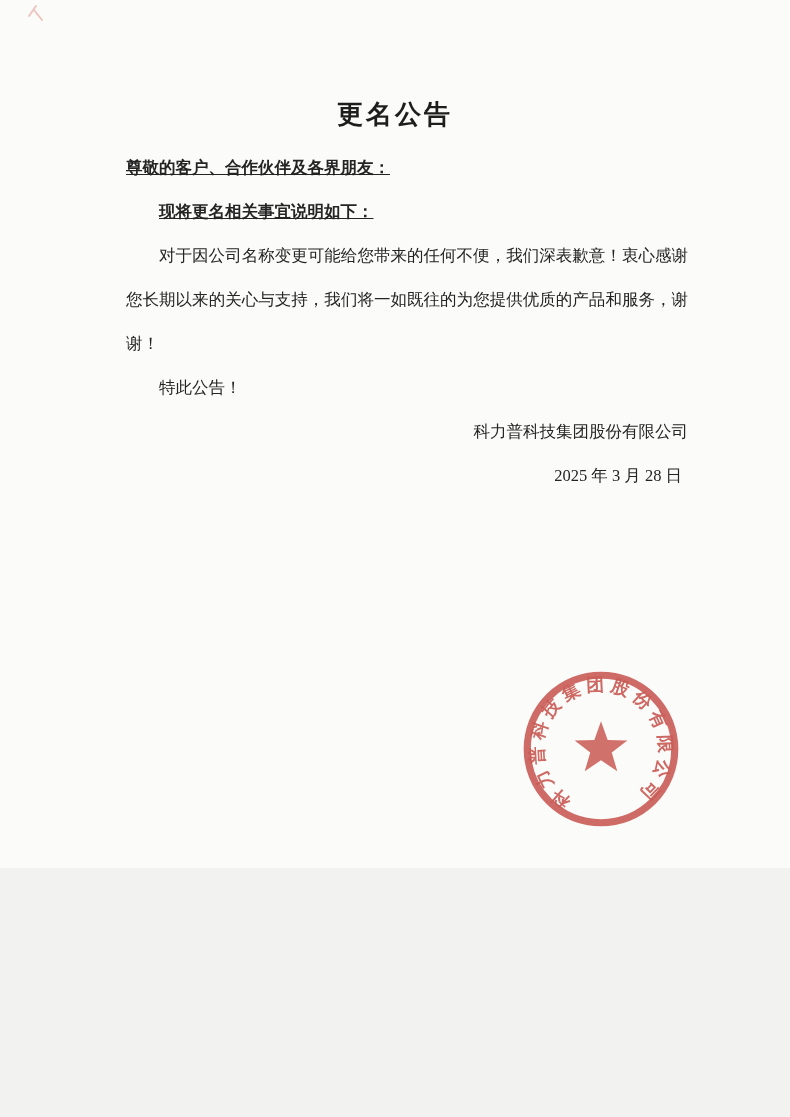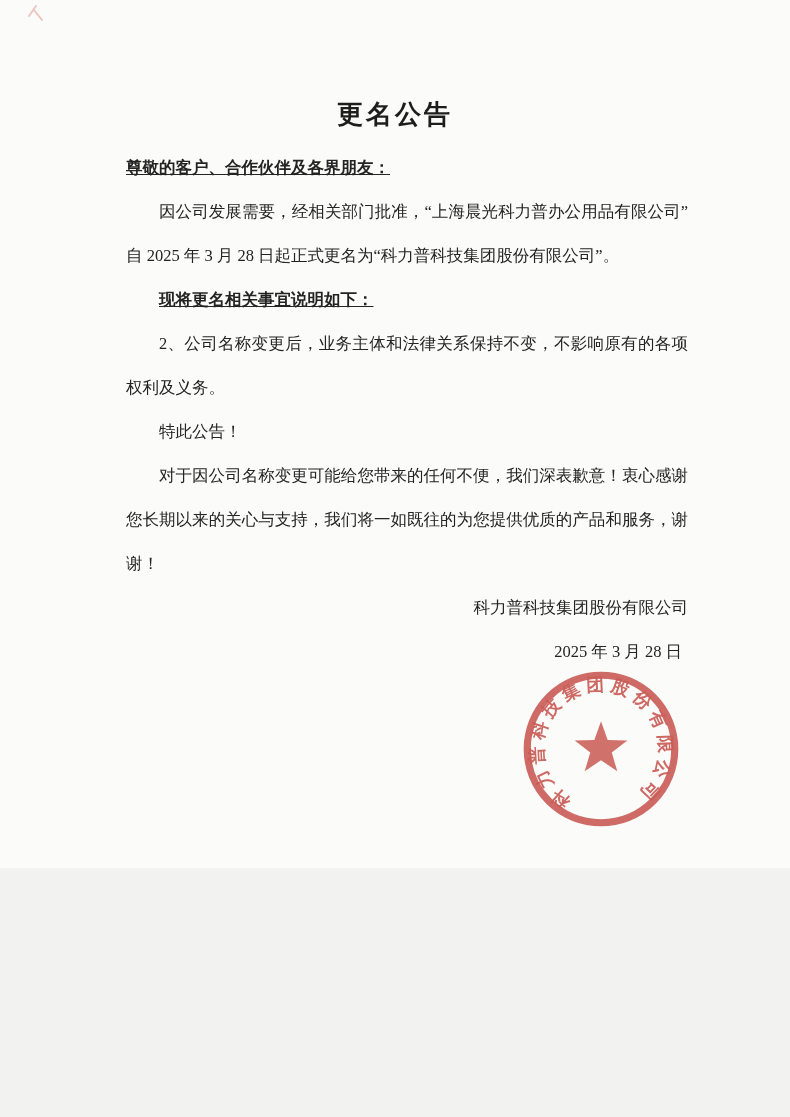--- a/index.html
+++ b/index.html
@@ -65,25 +65,23 @@
 <div class="page">
 
   <svg class="corner-mark" width="26" height="22" viewBox="0 0 26 22" aria-hidden="true">
     <path d="M3 14 L10 4 M8 8 L16 18" stroke="#e09a92" stroke-width="2" fill="none" stroke-linecap="round"></path>
   </svg>
 
   <h1 class="doc-title">更名公告</h1>
 
   <div class="content">
     <p class="bold">尊敬的客户、合作伙伴及各界朋友：</p>
-    <p class="indent">因公司发展需要，经相关部门批准，“上海晨光科力普办公用品有限公司”自 2025 年 3 月 28 日起正式更名为“科力普科技集团股份有限公司”。</p>
     <p class="indent bold">现将更名相关事宜说明如下：</p>
-    <p class="indent">2、公司名称变更后，业务主体和法律关系保持不变，不影响原有的各项权利及义务。</p>
+    <p class="indent">对于因公司名称变更可能给您带来的任何不便，我们深表歉意！衷心感谢您长期以来的关心与支持，我们将一如既往的为您提供优质的产品和服务，谢谢！</p>
     <p class="indent">特此公告！</p>
-    <p class="indent">对于因公司名称变更可能给您带来的任何不便，我们深表歉意！衷心感谢您长期以来的关心与支持，我们将一如既往的为您提供优质的产品和服务，谢谢！</p>
     <p class="sig-company">科力普科技集团股份有限公司</p>
     <p class="sig-date">2025 年 3 月 28 日</p>
   </div>
 
   <svg class="seal" viewBox="0 0 164 164" aria-hidden="true">
 
     <circle cx="82" cy="82" r="72" fill="none" stroke="#c94f49" stroke-width="7" opacity="0.9"></circle>
 
     <defs>
       <path id="sealArc" d="M 53.5 131.4 A 57 57 0 1 1 110.5 131.4" fill="none"></path>

